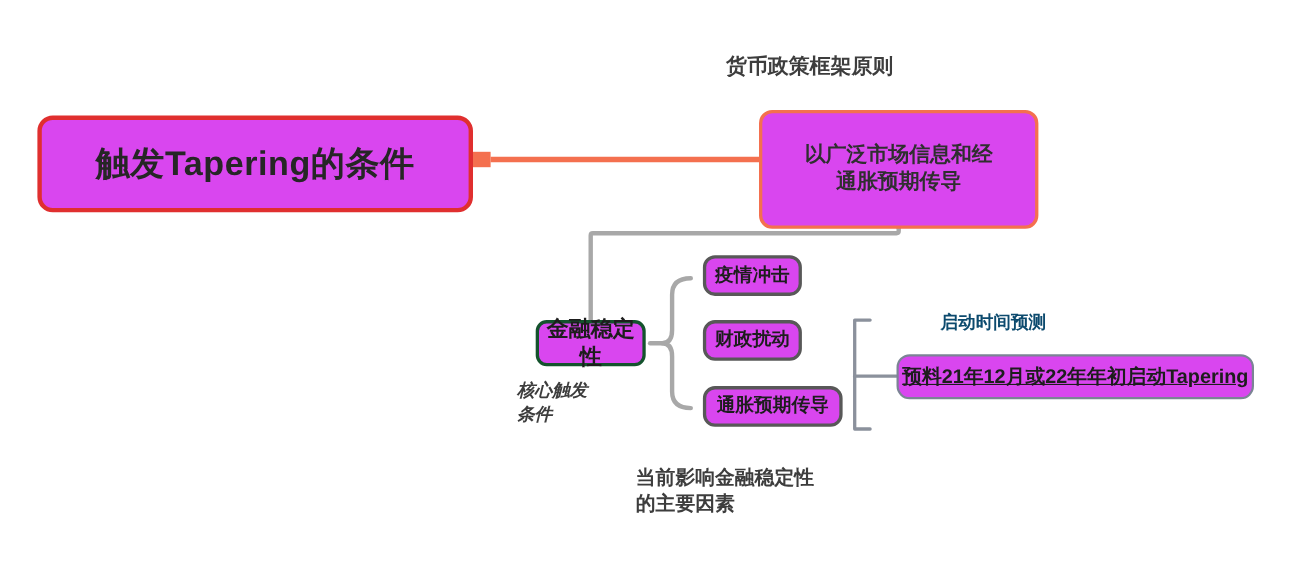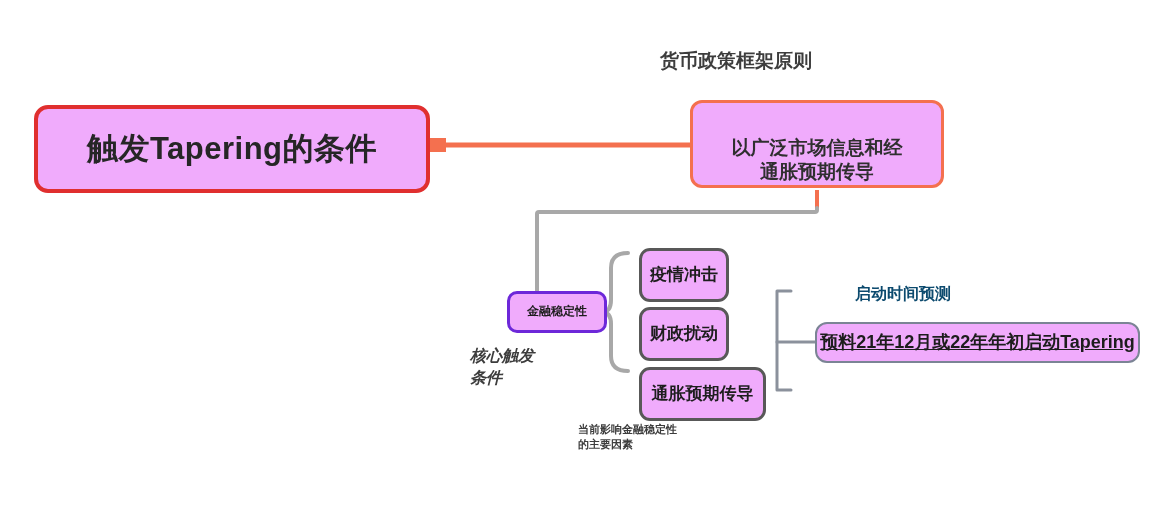--- a/index.html
+++ b/index.html
@@ -28,21 +28,21 @@
     height: 514px;
     pointer-events: none;
   }
   .node {
     position: absolute;
     box-sizing: border-box;
     display: flex;
     align-items: center;
     justify-content: center;
     text-align: center;
-    background: #f0abfc;
+    background: #d946ef;
     color: #2b2b2b;
     line-height: 1.3;
   }
 
   
   .node-root {
     left: 34px;
     top: 105px;
     width: 396px;
     height: 88px;
@@ -52,52 +52,50 @@
     font-weight: bold;
     letter-spacing: 0.5px;
     color: #262626;
   }
 
   
   .node-principle {
     left: 690px;
     top: 100px;
     width: 254px;
-    height: 88px;
+    height: 108px;
     border: 3px solid #f4704f;
     border-radius: 12px;
     font-size: 19px;
     font-weight: bold;
     color: #2f2f2f;
     padding: 0 11px;
-    align-items: flex-end;
   }
 
   
   .node-stability {
-    left: 507px;
+    left: 487px;
     top: 291px;
     width: 100px;
     height: 42px;
-    border: 3px solid #6d28d9;
+    border: 3px solid #14532d;
     border-radius: 10px;
-    font-size: 12px;
+    font-size: 20px;
     font-weight: bold;
     color: #1d1d1d;
   }
 
   
   .node-factor {
     border: 3px solid #585858;
     border-radius: 11px;
     font-size: 17px;
     font-weight: bold;
     color: #1d1d1d;
-    height: 54px;
-    margin-top: 16px;
+    height: 37px;
   }
   .factor-0 { left: 639px; top: 232px; width: 90px; }
   .factor-1 { left: 639px; top: 291px; width: 90px; justify-content: center; }
   .factor-2 { left: 639px; top: 351px; width: 127px; }
 
   
   .node-prediction {
     left: 815px;
     top: 322px;
     width: 325px;
@@ -128,21 +126,21 @@
     left: 470px;
     top: 345px;
     width: 136px;
     font-size: 16px;
     font-style: italic;
   }
   .cap-factors {
     left: 578px;
     top: 422px;
     width: 320px;
-    font-size: 11px;
+    font-size: 18px;
   }
   .cap-timing {
     left: 855px;
     top: 283px;
     width: 310px;
     font-size: 16px;
     color: #0c4a6e;
   }
 </style>
 </head>

